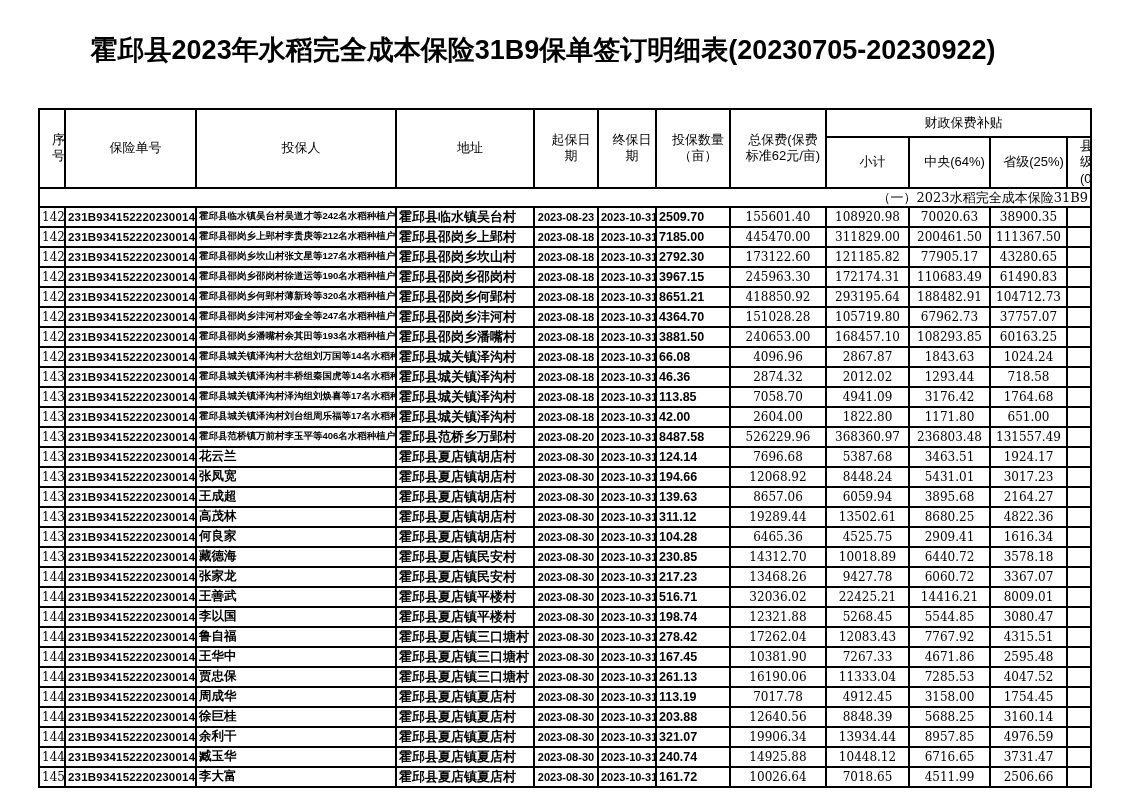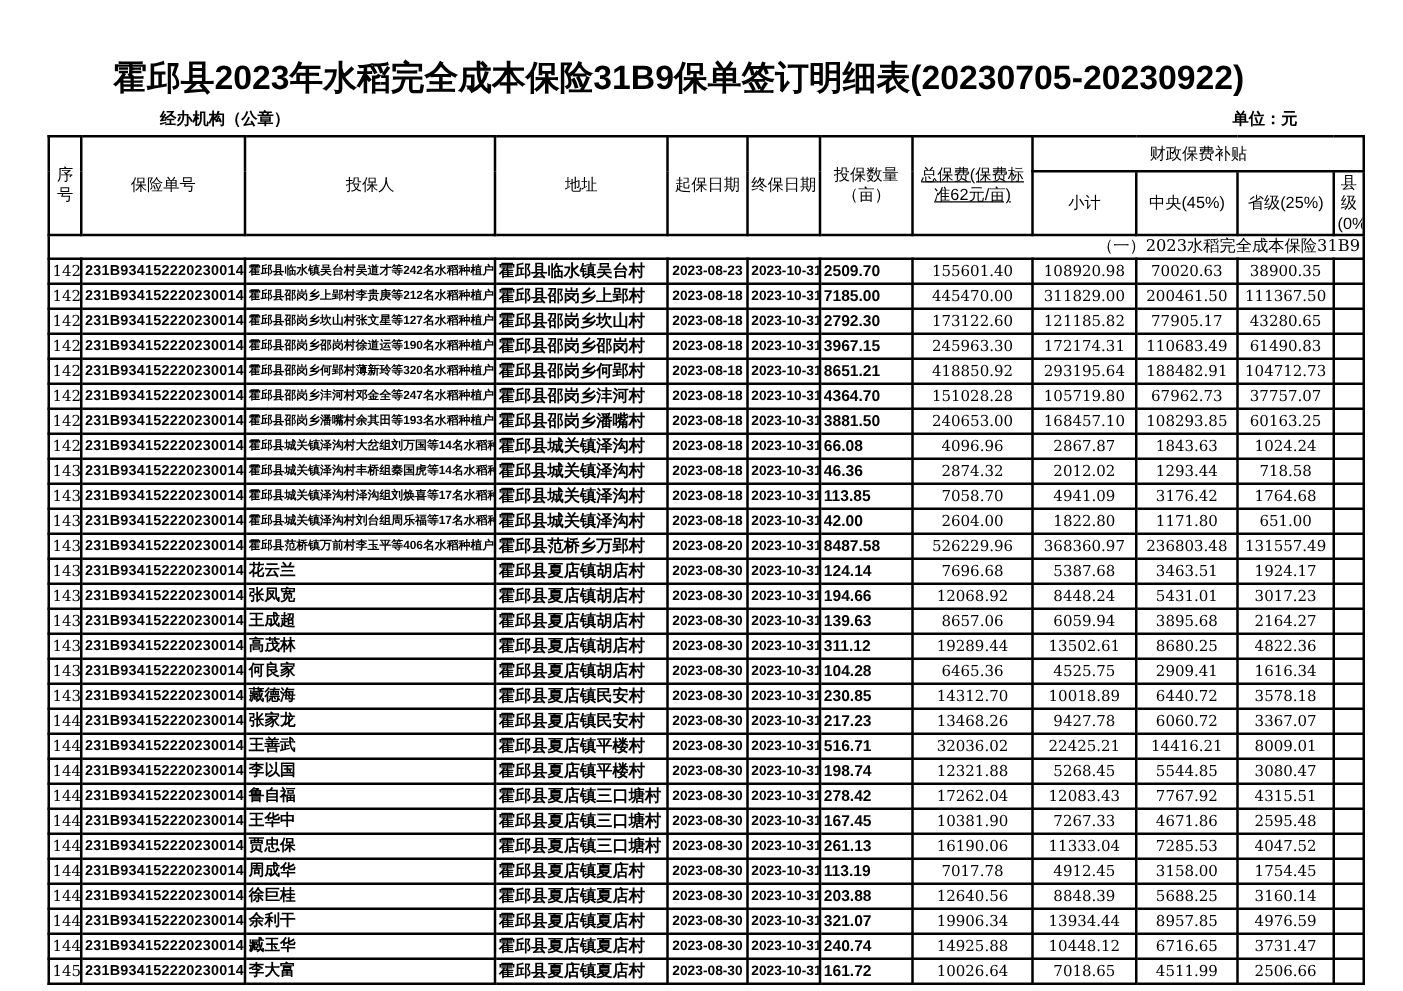--- a/index.html
+++ b/index.html
@@ -1,33 +1,33 @@
 <!DOCTYPE html>
 <html><head>
 <meta charset="utf-8">
 <style>
   html,body{margin:0;padding:0;background:#ffffff;width:1122px;height:793px;overflow:hidden;
             font-family:"Liberation Sans",sans-serif;color:#000;}
   .page{position:relative;width:1122px;height:793px;background:#fff;}
 
-  .doc-title{position:absolute;top:44px;left:0;width:1086px;text-align:center;
+  .doc-title{position:absolute;top:32px;left:0;width:1086px;text-align:center;
              font-size:27px;font-weight:bold;letter-spacing:0px;}
 
   .meta-row{position:absolute;top:86px;left:38px;width:1052px;display:flex;
             justify-content:space-between;font-size:13px;font-weight:600;}
   .meta-left{margin-left:90px;}
   .meta-right{margin-right:52px;}
 
   table.sheet{position:absolute;top:108px;left:38px;width:1052px;
               border-collapse:collapse;table-layout:fixed;}
   table.sheet th, table.sheet td{border:2px solid #000;padding:0 2px;overflow:hidden;
               white-space:nowrap;box-sizing:border-box;}
   table.sheet th{font-weight:normal;font-size:13px;vertical-align:middle;
-              white-space:normal;line-height:1.25;}
-  th.h-premium{font-size:12.5px;text-decoration:underline;}
+              white-space:normal;line-height:1.25;padding-left:12px;}
+  th.h-premium{font-size:12.5px;}
   th.h-county{font-size:11px;line-height:1.05;padding:0;}
 
   tr.section-row td{font-size:13px;font-family:"DejaVu Serif",serif;text-align:right;
               padding-left:4px;height:17px;line-height:17px;}
 
   tr.data-row{height:20px;}
   td.c-seq{font-family:"DejaVu Serif",serif;font-size:12px;text-align:center;}
   td.c-policy{font-size:11.5px;font-weight:600;text-align:left;padding-left:3px;letter-spacing:0.2px;}
   td.c-insured{font-size:12.5px;font-weight:600;text-align:left;padding-left:3px;}
   td.c-insured.small{font-size:9.5px;}
@@ -37,24 +37,20 @@
   td.c-amount{font-family:"DejaVu Serif",serif;font-size:12px;font-weight:normal;text-align:center;}
   td.c-county{padding:0;}
 </style>
 </head>
 <body>
 
 <div class="page">
 
   <div class="doc-title">霍邱县2023年水稻完全成本保险31B9保单签订明细表(20230705-20230922)</div>
 
-  <div class="meta-row">
-    <span class="meta-left">经办机构（公章）</span>
-    <span class="meta-right">单位：元</span>
-  </div>
 
   <table class="sheet">
     <colgroup>
       <col style="width:26px">
         <col style="width:131px">
         <col style="width:200px">
         <col style="width:138px">
       <col style="width:64px">
         <col style="width:58px">
         <col style="width:74px">
@@ -71,21 +67,21 @@
         <th rowspan="2">投保人</th>
         <th rowspan="2">地址</th>
         <th rowspan="2">起保日期</th>
         <th rowspan="2">终保日期</th>
         <th rowspan="2">投保数量（亩）</th>
         <th rowspan="2" class="h-premium">总保费(保费标准62元/亩)</th>
         <th colspan="4">财政保费补贴</th>
       </tr>
       <tr style="height:26px;">
         <th>小计</th>
-        <th>中央(45%)</th>
+        <th>中央(64%)</th>
         <th>省级(25%)</th>
         <th class="h-county">县级(0%)</th>
       </tr>
     </thead>
     <tbody id="sheet-body">
       <tr class="section-row">
         <td colspan="12">（一）2023水稻完全成本保险31B9</td>
       </tr>
 
     <tr class="data-row">

